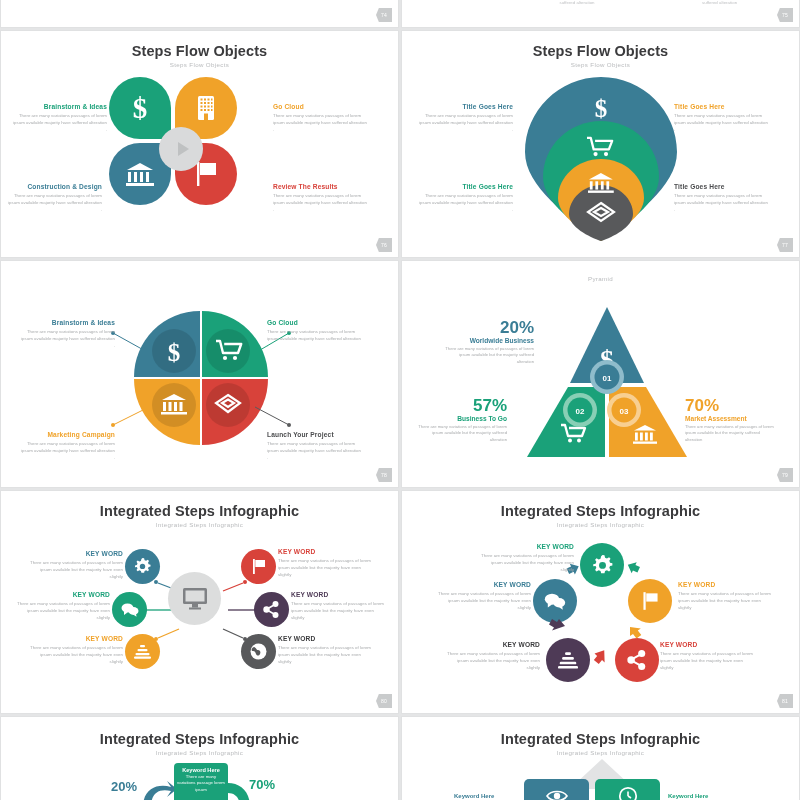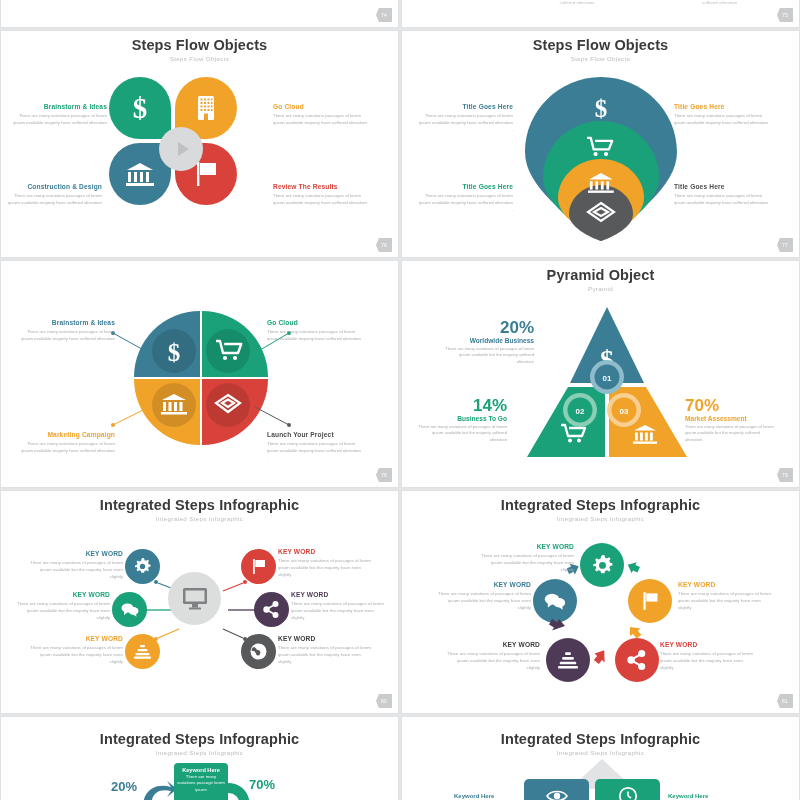--- a/index.html
+++ b/index.html
@@ -4,21 +4,21 @@
 <style>
   * { box-sizing: border-box; margin:0; padding:0; }
   html,body { width:800px; height:800px; background:#e9eaeb; font-family:"Liberation Sans", sans-serif; overflow:hidden; }
   #grid { width:800px; height:800px; display:grid; grid-template-columns:399px 399px; grid-template-rows:28px 228px 228px 224px 90px; gap:2px; background:#e4e5e6; }
   .slide { position:relative; background:#fff; overflow:hidden; border:1px solid #e0e1e2; }
   .slide.cut-top { border-top:none; }
   .slide.cut-bottom { border-bottom:none; }
 
   .title { text-align:center; font-size:14.5px; font-weight:bold; color:#3b3b3d; letter-spacing:.1px; }
   .subtitle { text-align:center; font-size:6.2px; color:#b9bbbd; letter-spacing:.35px; margin-top:2px; }
-  .head { padding-top:6px; }
+  .head { padding-top:12px; }
 
   .pg { position:absolute; right:6px; bottom:5px; width:16px; height:14px; background:#c9cbcc;
         clip-path:polygon(18% 0,100% 0,100% 100%,18% 100%,0 50%);
         color:#fff; font-size:5px; display:flex; align-items:center; justify-content:center; letter-spacing:.2px; }
 
   .lbl { font-size:6.6px; font-weight:bold; letter-spacing:.15px; line-height:1.2; }
   .body-txt { font-size:4.4px; color:#a9abad; line-height:1.55; margin-top:2px; }
   .r { text-align:right; }
   .l { text-align:left; }
 
@@ -256,21 +256,20 @@
     </div>
     <div class="txtbox l" style="left:266px;top:170px;width:96px">
       <div class="lbl" style="color:#4b4c4e">Launch Your Project</div>
       <div class="body-txt">There are many variations  passages of lorem ipsum available   majority have suffered  alteration .</div>
     </div>
     <div class="pg">78</div>
   </div>
 
   <div class="slide s79">
     <div class="head">
-      <div class="title">Pyramid Object</div>
       <div class="subtitle">Pyramid</div>
     </div>
 
     <svg style="position:absolute;left:125px;top:46px;" width="160" height="152" viewBox="0 0 160 152">
       <polygon points="80,0 117,76 43,76" fill="#3a7d95"></polygon>
       <polygon points="41,80 78,80 78,150 0,150" fill="#1aa179"></polygon>
       <polygon points="82,80 119,80 160,150 82,150" fill="#f0a229"></polygon>
       <text x="80" y="62" text-anchor="middle" font-size="28" font-weight="bold" font-family="'Liberation Serif',serif" fill="#fff">$</text>
       <g fill="#fff" transform="translate(34,117)">
         <path d="M0 1 h4 l3 11 h14 l3 -8 h-16" stroke="#fff" stroke-width="2.3" fill="none" stroke-linejoin="round"></path>
@@ -295,21 +294,21 @@
       <circle cx="97" cy="103" r="12.5" fill="#f0a229"></circle>
       <text x="97" y="106.5" text-anchor="middle" font-size="8" font-weight="bold" fill="#fff">03</text>
     </svg>
 
     <div class="txtbox r" style="left:40px;top:58px;">
       <div class="pct" style="color:#3a7d95">20%</div>
       <div class="pct-lbl" style="color:#3a7d95">Worldwide Business</div>
       <div class="pct-body">There are many variations  of passages of lorem ipsum available but the majority suffered  alteration</div>
     </div>
     <div class="txtbox r" style="left:13px;top:136px;">
-      <div class="pct" style="color:#1aa179">14%</div>
+      <div class="pct" style="color:#1aa179">57%</div>
       <div class="pct-lbl" style="color:#1aa179">Business To Go</div>
       <div class="pct-body">There are many variations  of passages of lorem ipsum available but the majority suffered  alteration</div>
     </div>
     <div class="txtbox l" style="left:283px;top:136px;">
       <div class="pct" style="color:#f0a229">70%</div>
       <div class="pct-lbl" style="color:#f0a229">Market Assessment</div>
       <div class="pct-body">There are many variations  of passages of lorem ipsum available but the majority suffered  alteration</div>
     </div>
     <div class="pg">79</div>
   </div>

